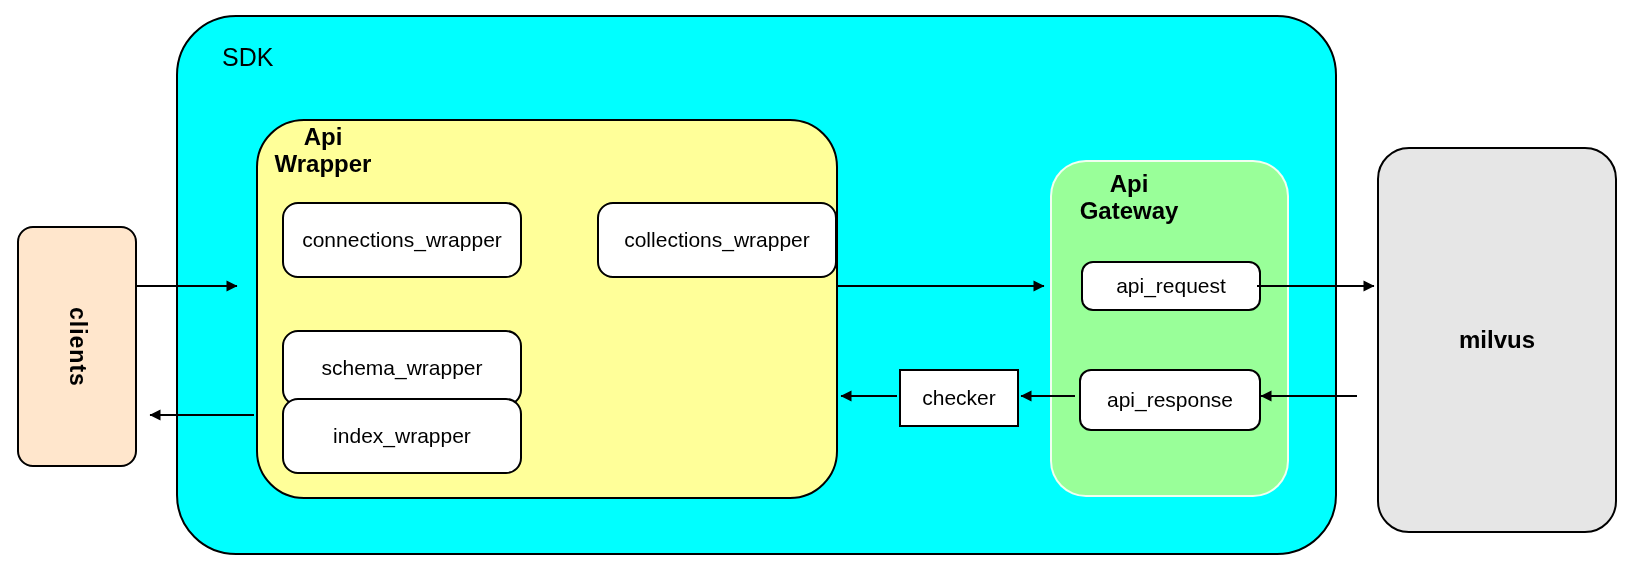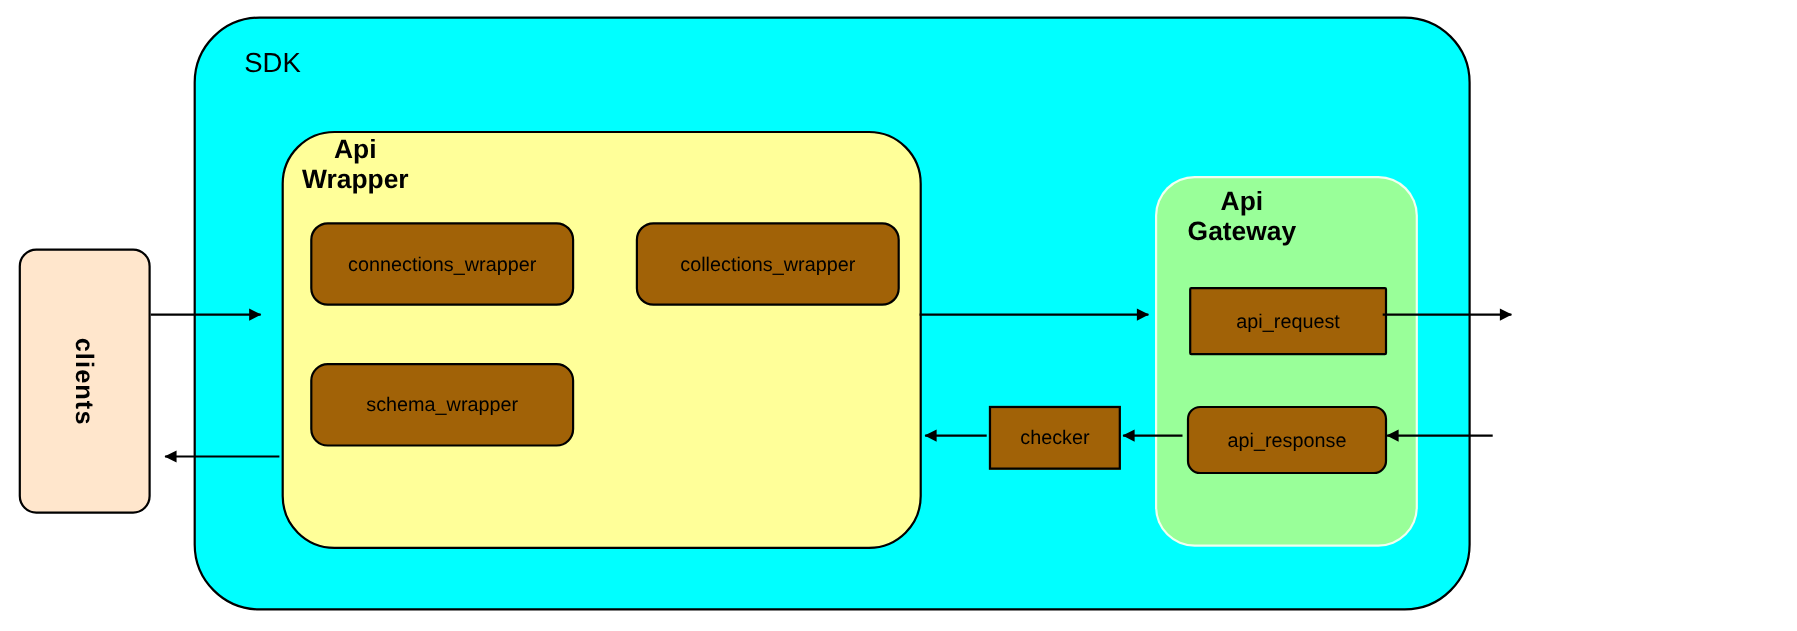--- a/index.html
+++ b/index.html
@@ -50,29 +50,29 @@
   }
   .wrapper-label {
     position: absolute; left: 2px; top: 2px; width: 126px;
     font-weight: bold; font-size: 24px; line-height: 27px;
     text-align: center; white-space: pre-line;
   }
 
   
   .node {
     position: absolute; box-sizing: border-box;
-    background: #a16207;
+    background: #ffffff;
     border: 2px solid #000000;
     display: flex; align-items: center; justify-content: center;
-    font-size: 18px;
+    font-size: 21px;
     white-space: nowrap;
   }
   .wnode { width: 240px; height: 76px; border-radius: 16px; }
   .w-c1 { left: 24px; }
-  .w-c2 { left: 320px; }
+  .w-c2 { left: 339px; }
   .w-r1 { top: 81px; }
   .w-r2 { top: 179px; margin-top: 30px; }
   .w-r3 { top: 277px; }
 
   
   .checker {
     left: 721px; top: 352px; width: 120px; height: 58px;
     border-radius: 0;
   }
 
@@ -81,21 +81,21 @@
     left: 872px; top: 143px; width: 239px; height: 337px;
     background: #99ff99;
     border: 2px solid rgba(255,255,255,0.85);
     border-radius: 36px;
   }
   .gateway-label {
     position: absolute; left: 12px; top: 8px; width: 130px;
     font-weight: bold; font-size: 24px; line-height: 27px;
     text-align: center; white-space: pre-line;
   }
-  .g-request  { left: 29px; top: 99px;  width: 180px; height: 62px; border-radius: 2px; }
+  .g-request  { left: 29px; top: 99px;  width: 180px; height: 50px; border-radius: 12px; }
   .g-response { left: 27px; top: 207px; width: 182px; height: 62px; border-radius: 12px; }
 
   
   .milvus {
     left: 1377px; top: 147px; width: 240px; height: 386px;
     background: #e6e6e6;
     border: 2px solid #000000;
     border-radius: 32px;
     display: flex; align-items: center; justify-content: center;
     font-weight: bold; font-size: 24px;
@@ -118,32 +118,36 @@
 
   <div class="box sdk">
     <div class="sdk-label">SDK</div>
 
     <div class="box wrapper">
       <div class="wrapper-label">Api
 Wrapper</div>
       <div class="node wnode w-c1 w-r1">connections_wrapper</div>
       <div class="node wnode w-c2 w-r1">collections_wrapper</div>
       <div class="node wnode w-c1 w-r2">schema_wrapper</div>
+      <div class="node wnode w-c1 w-r3">index_wrapper</div>
     </div>
 
     <div class="node checker">checker</div>
 
     <div class="box gateway">
       <div class="gateway-label">Api
 Gateway</div>
       <div class="node g-request">api_request</div>
       <div class="node g-response">api_response</div>
     </div>
   </div>
 
+  <div class="box milvus">
+    <span>milvus</span>
+  </div>
 
   <svg class="overlay" viewBox="0 0 1634 574" xmlns="http://www.w3.org/2000/svg">
     <defs>
       <marker id="arrow" viewBox="0 0 12 12" refX="11" refY="6" markerWidth="14" markerHeight="12" markerUnits="userSpaceOnUse" orient="auto">
         <path d="M0.5,0.5 L11.5,6 L0.5,11.5 z" fill="#000000"></path>
       </marker>
     </defs>
     <line x1="137" y1="286" x2="237" y2="286" marker-end="url(#arrow)"></line>
     <line x1="836" y1="286" x2="1044" y2="286" marker-end="url(#arrow)"></line>
     <line x1="1257" y1="286" x2="1374" y2="286" marker-end="url(#arrow)"></line>

